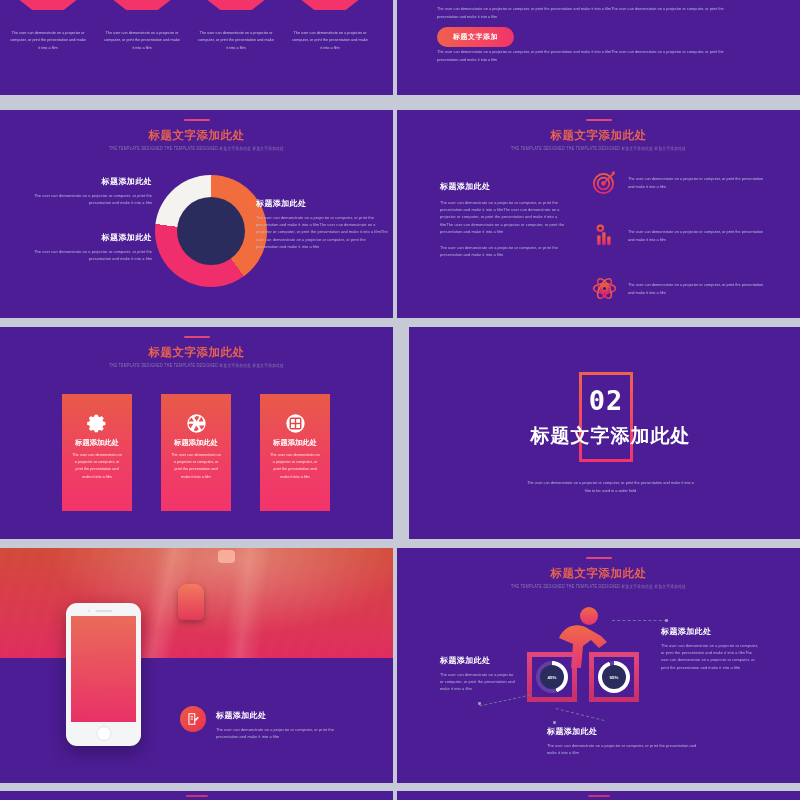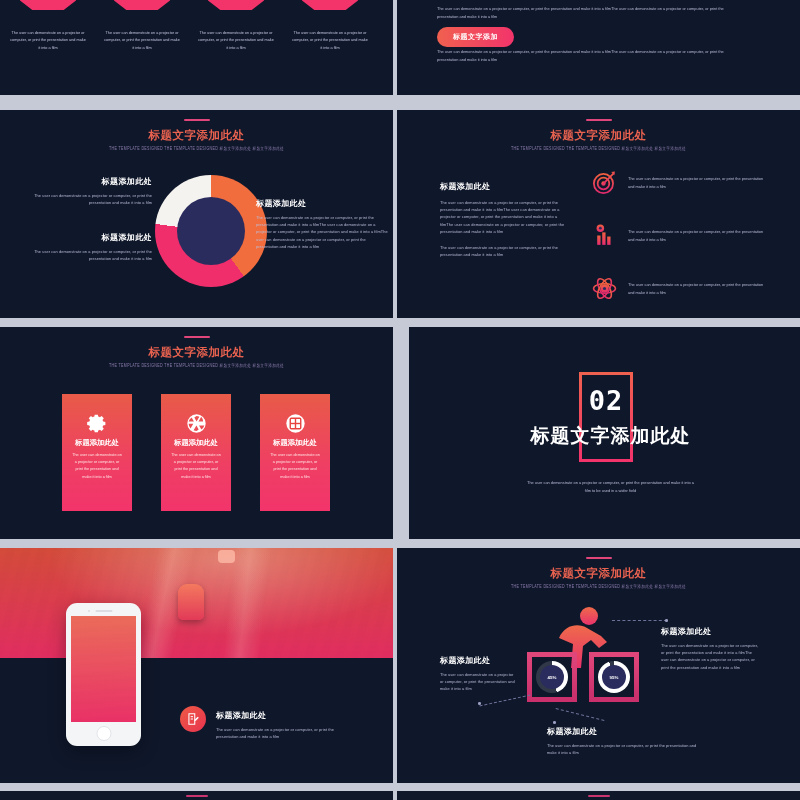--- a/index.html
+++ b/index.html
@@ -6,21 +6,21 @@
   html,body { width:800px; height:800px; }
   body {
     background:#c6c9d6;
     font-family:"Liberation Sans", sans-serif;
     overflow:hidden;
   }
   .deck { width:800px; height:800px; position:relative; }
 
   .slide {
     position:absolute;
-    background:#0f172a;
+    background:#4c1d95;
     overflow:hidden;
   }
   
   .hdr { text-align:center; padding-top:9px; }
   .hdr .rule {
     width:26px; height:2px; background:#e0467a; margin:0 auto 7px;
     border-radius:1px;
   }
   .hdr .title {
     font-size:11.5px; font-weight:bold; color:#e8624f; letter-spacing:.5px;

